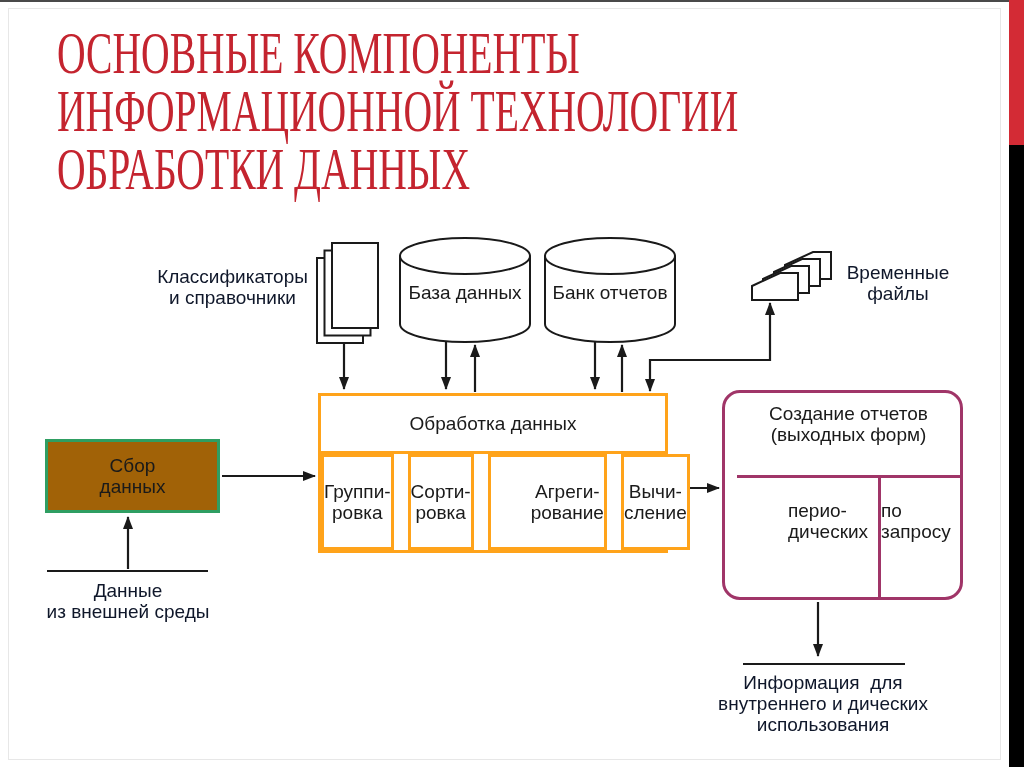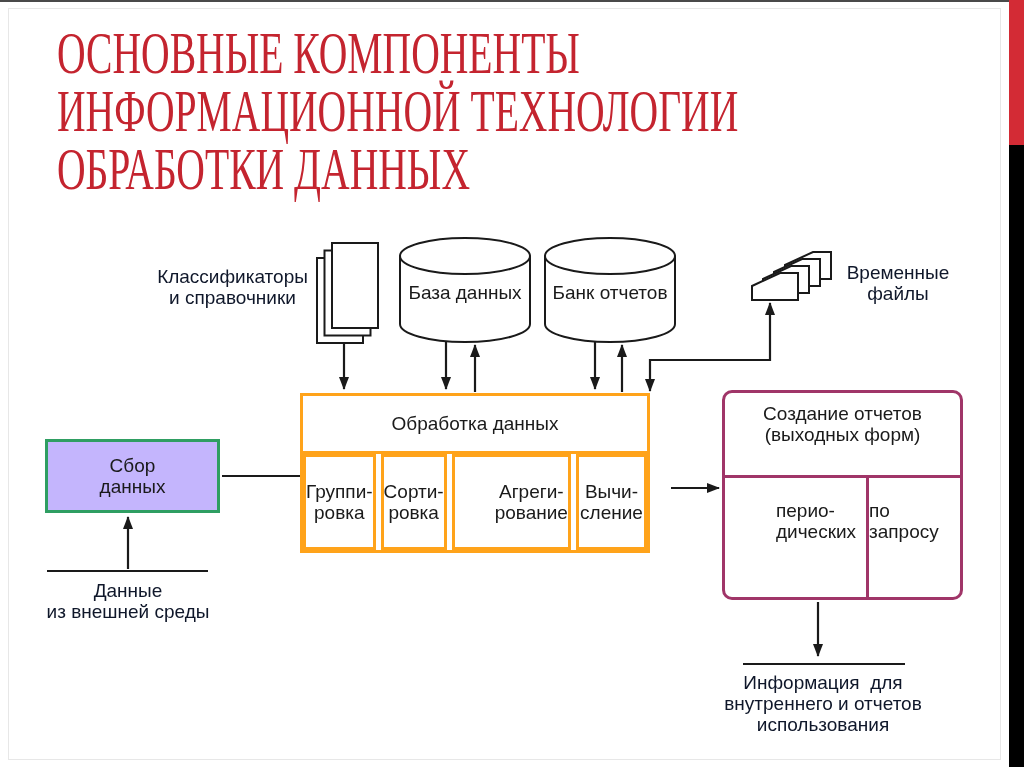--- a/index.html
+++ b/index.html
@@ -33,47 +33,47 @@
 
   .lbl {
     position: absolute; font-size: 19px; line-height: 21px;
     text-align: center; white-space: pre-wrap; color: #0f172a;
   }
 
   .cyl-lbl { position: absolute; width: 130px; text-align: center; font-size: 19px; }
 
   .box-collection {
     position: absolute; left: 45px; top: 439px; width: 175px; height: 74px;
-    border: 3px solid #2f9e62; background: #c4b5fd;
+    border: 3px solid #2f9e62; background: #a16207;
     display: flex; align-items: center; justify-content: center;
     font-size: 19px; line-height: 21px; text-align: center; white-space: pre-wrap;
   }
 
   .box-processing {
-    position: absolute; left: 300px; top: 393px; width: 350px; height: 160px;
+    position: absolute; left: 318px; top: 393px; width: 350px; height: 160px;
     border: 3px solid #ffa31a; background: #ffffff;
     display: flex; flex-direction: column;
   }
   .proc-header {
     height: 58px; border-bottom: 3px solid #ffa31a;
     display: flex; align-items: center; justify-content: center;
     font-size: 19px;
   }
-  .proc-row { flex: 1; display: flex; gap: 5px; }
+  .proc-row { flex: 1; display: flex; gap: 14px; }
   .proc-cell {
     border: 3px solid #ffa31a; background: #ffffff;
     display: flex; align-items: center; justify-content: center;
     font-size: 19px; line-height: 21px; text-align: center; white-space: pre-wrap;
   }
   .c1 { flex: 88 0 0; } .c2 { flex: 65 0 0; } .c3 { flex: 82 0 0; padding-left: 40px; } .c4 { flex: 89 0 0; }
 
   .box-reports {
     position: absolute; left: 722px; top: 390px; width: 241px; height: 210px;
-    border: 3px solid #a03568; border-radius: 10px; background: #ffffff;
-    display: flex; flex-direction: column; overflow: hidden;
+    border: 3px solid #a03568; border-radius: 18px; background: #ffffff;
+    display: flex; flex-direction: column; overflow: hidden; padding-left: 12px;
   }
   .rep-header {
     height: 85px; border-bottom: 3px solid #a03568;
     display: flex; align-items: flex-start; justify-content: center;
     padding-top: 10px; font-size: 19px; line-height: 21px;
     text-align: center; white-space: pre-wrap;
   }
   .rep-row { flex: 1; display: flex; margin-left: 37px; }
   .rep-cell-left {
     width: 107px; border-right: 3px solid #a03568;
@@ -187,15 +187,15 @@
     <div class="rep-header">Создание отчетов
 (выходных форм)</div>
     <div class="rep-row">
       <div class="rep-cell-left">перио-
 дических</div>
       <div class="rep-cell-right">по  запросу</div>
     </div>
   </div>
 
   <div class="lbl" style="left:713px; top:672px; width:220px;">Информация  для
-внутреннего и отчетов
+внутреннего и дических
 использования</div>
 </div>
 
 </body></html>

